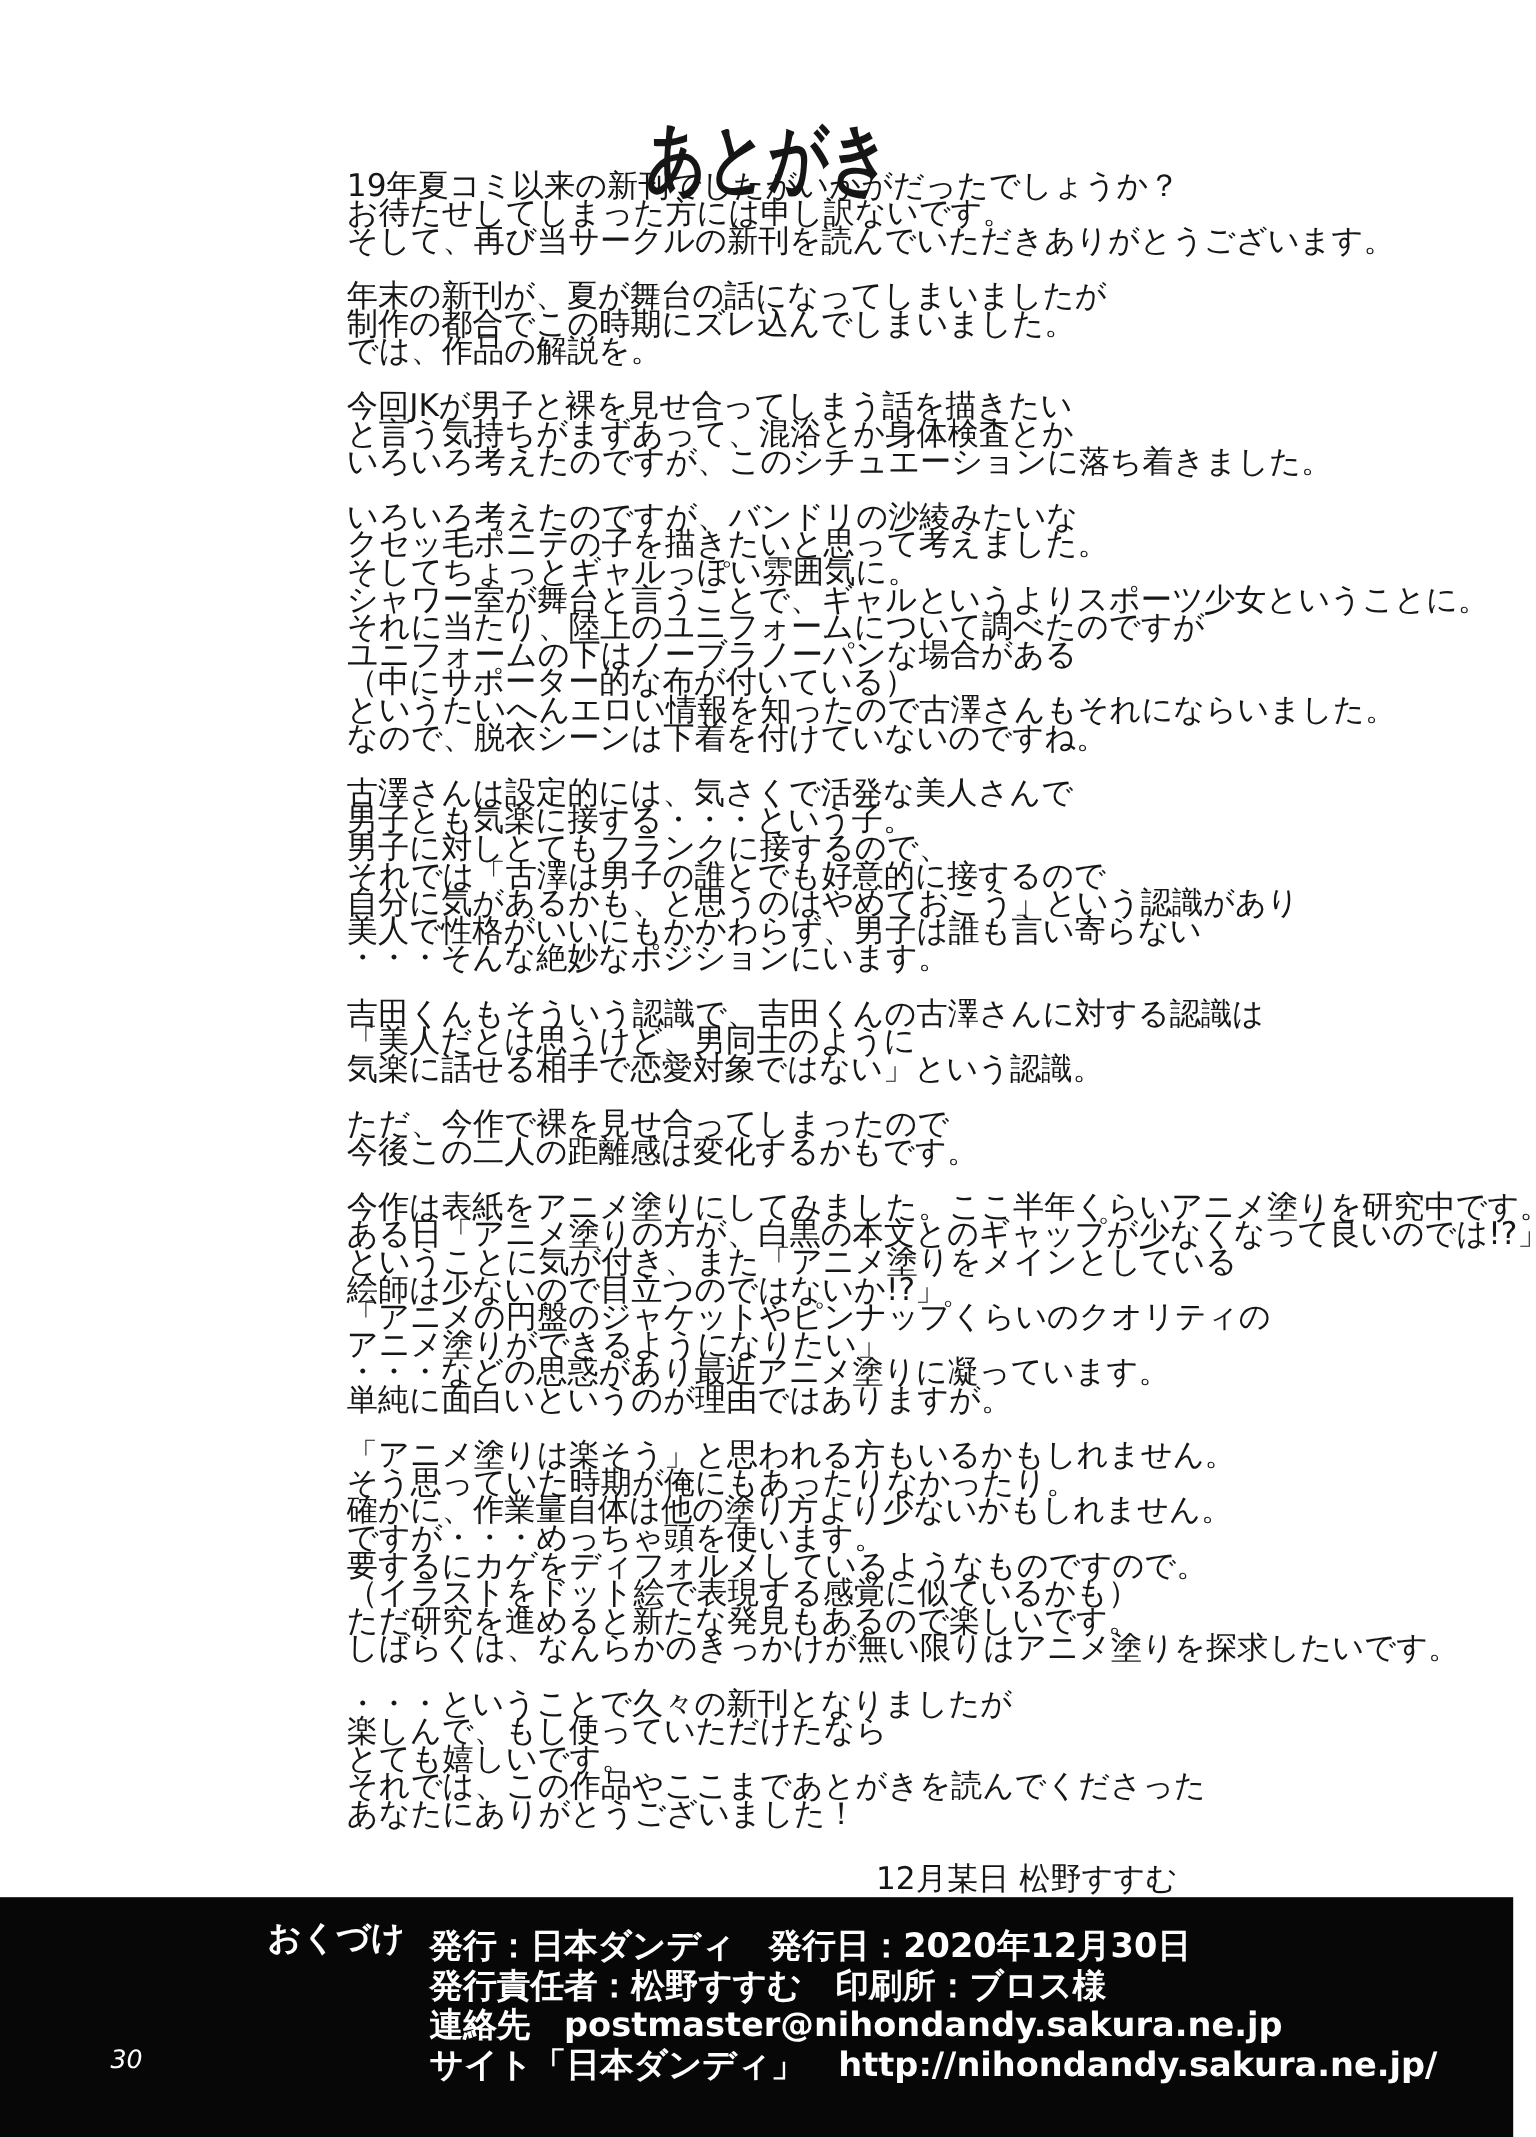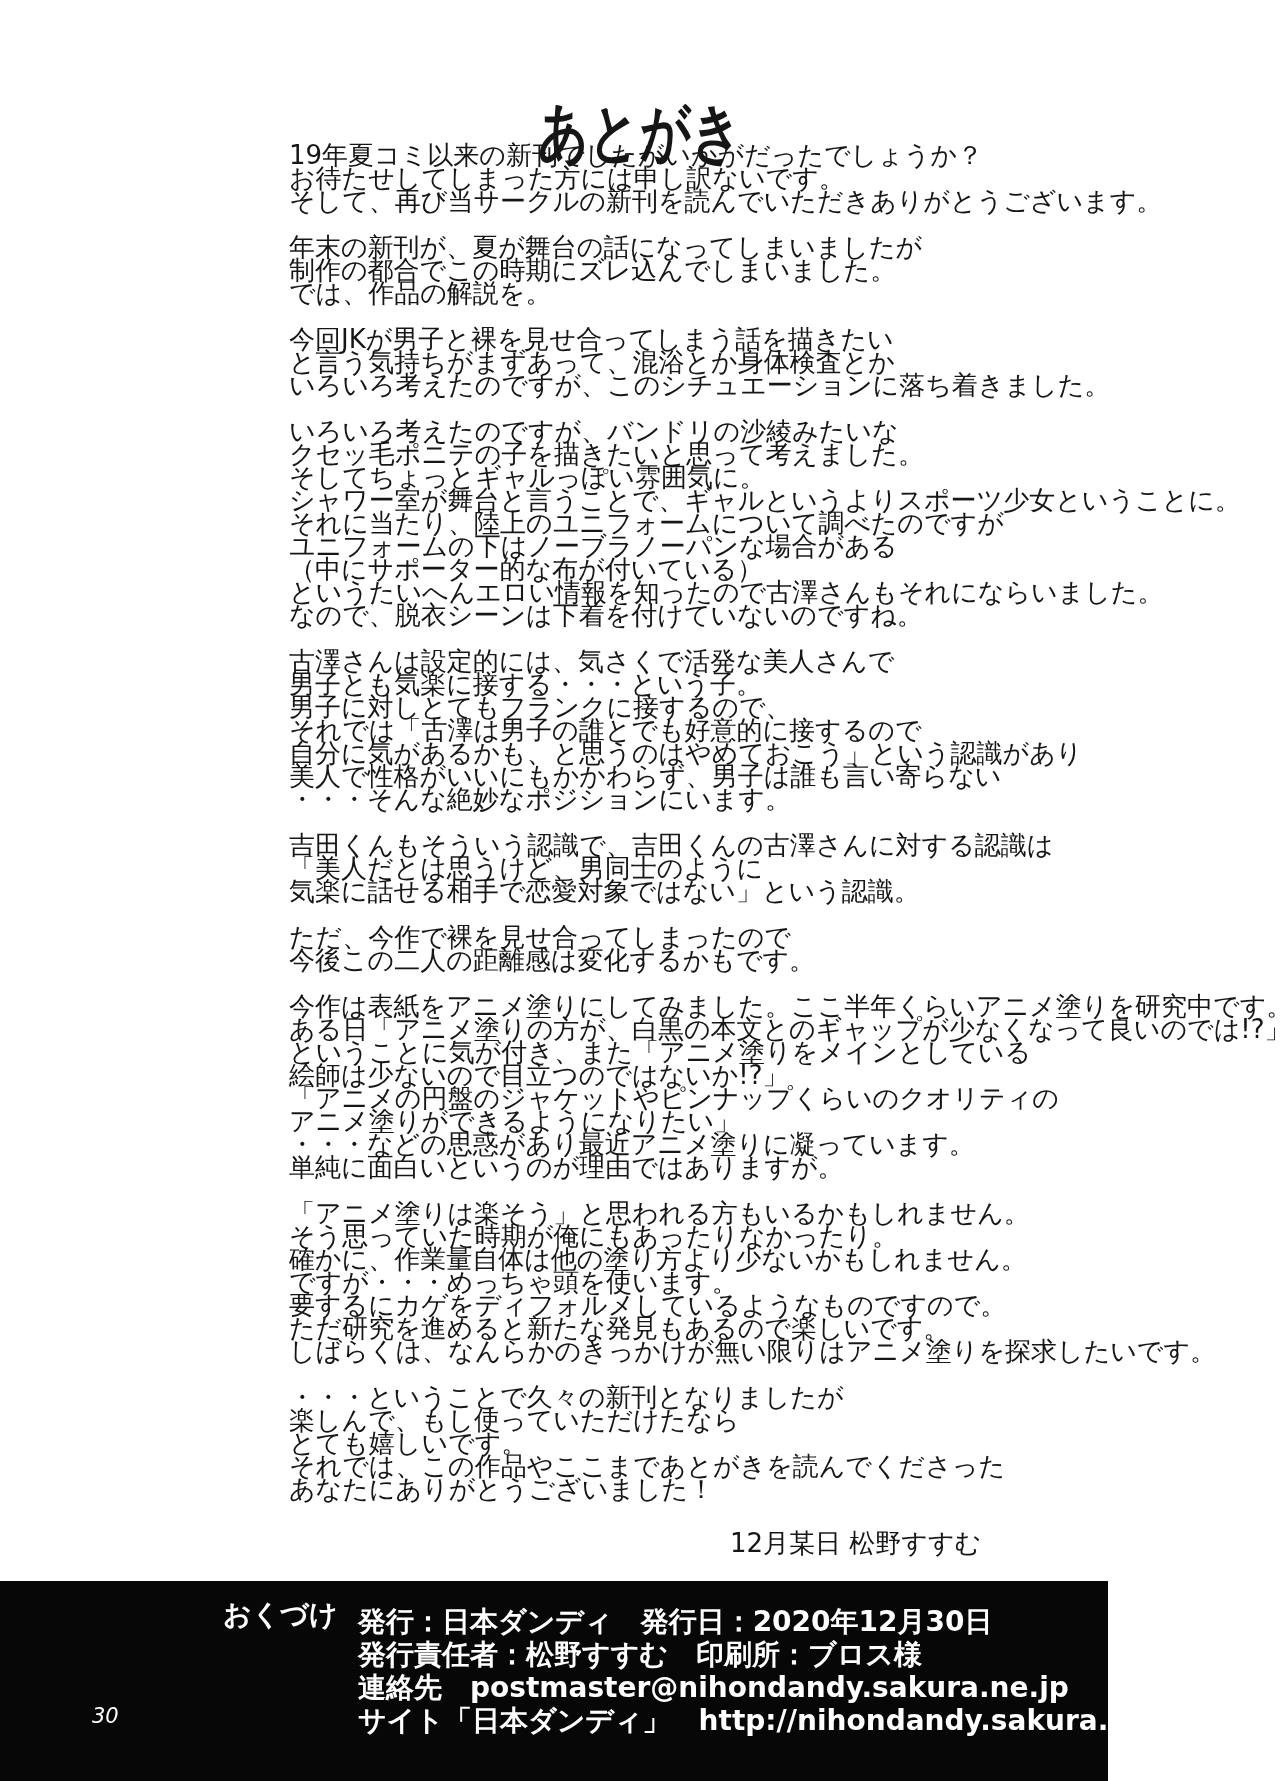--- a/index.html
+++ b/index.html
@@ -37,21 +37,21 @@
   }
   .signature{
     margin-top:31px;
     padding-left:441px;
     min-height:23px;
     white-space:pre;
   }
   .footer{
     position:absolute;
     left:0;top:1581px;
-    width:1108px;height:200px;
+    width:1261px;height:200px;
     background:#070707;
     color:#ffffff;
   }
   .colophon-label{
     position:absolute;
     left:223px;top:15px;
     font-size:28px;
     font-weight:bold;
     white-space:pre;
   }
@@ -127,20 +127,21 @@
         <div class="line">「アニメの円盤のジャケットやピンナップくらいのクオリティの</div>
         <div class="line">アニメ塗りができるようになりたい」</div>
         <div class="line">・・・などの思惑があり最近アニメ塗りに凝っています。</div>
         <div class="line">単純に面白いというのが理由ではありますが。</div>
         <div class="line">&nbsp;</div>
         <div class="line">「アニメ塗りは楽そう」と思われる方もいるかもしれません。</div>
         <div class="line">そう思っていた時期が俺にもあったりなかったり。</div>
         <div class="line">確かに、作業量自体は他の塗り方より少ないかもしれません。</div>
         <div class="line">ですが・・・めっちゃ頭を使います。</div>
         <div class="line">要するにカゲをディフォルメしているようなものですので。</div>
+        <div class="line">（イラストをドット絵で表現する感覚に似ているかも）</div>
         <div class="line">ただ研究を進めると新たな発見もあるので楽しいです。</div>
         <div class="line">しばらくは、なんらかのきっかけが無い限りはアニメ塗りを探求したいです。</div>
         <div class="line">&nbsp;</div>
         <div class="line">・・・ということで久々の新刊となりましたが</div>
         <div class="line">楽しんで、もし使っていただけたなら</div>
         <div class="line">とても嬉しいです。</div>
         <div class="line">それでは、この作品やここまであとがきを読んでくださった</div>
         <div class="line">あなたにありがとうございました！</div>
       </div>
     <div class="signature">12月某日 松野すすむ</div>

